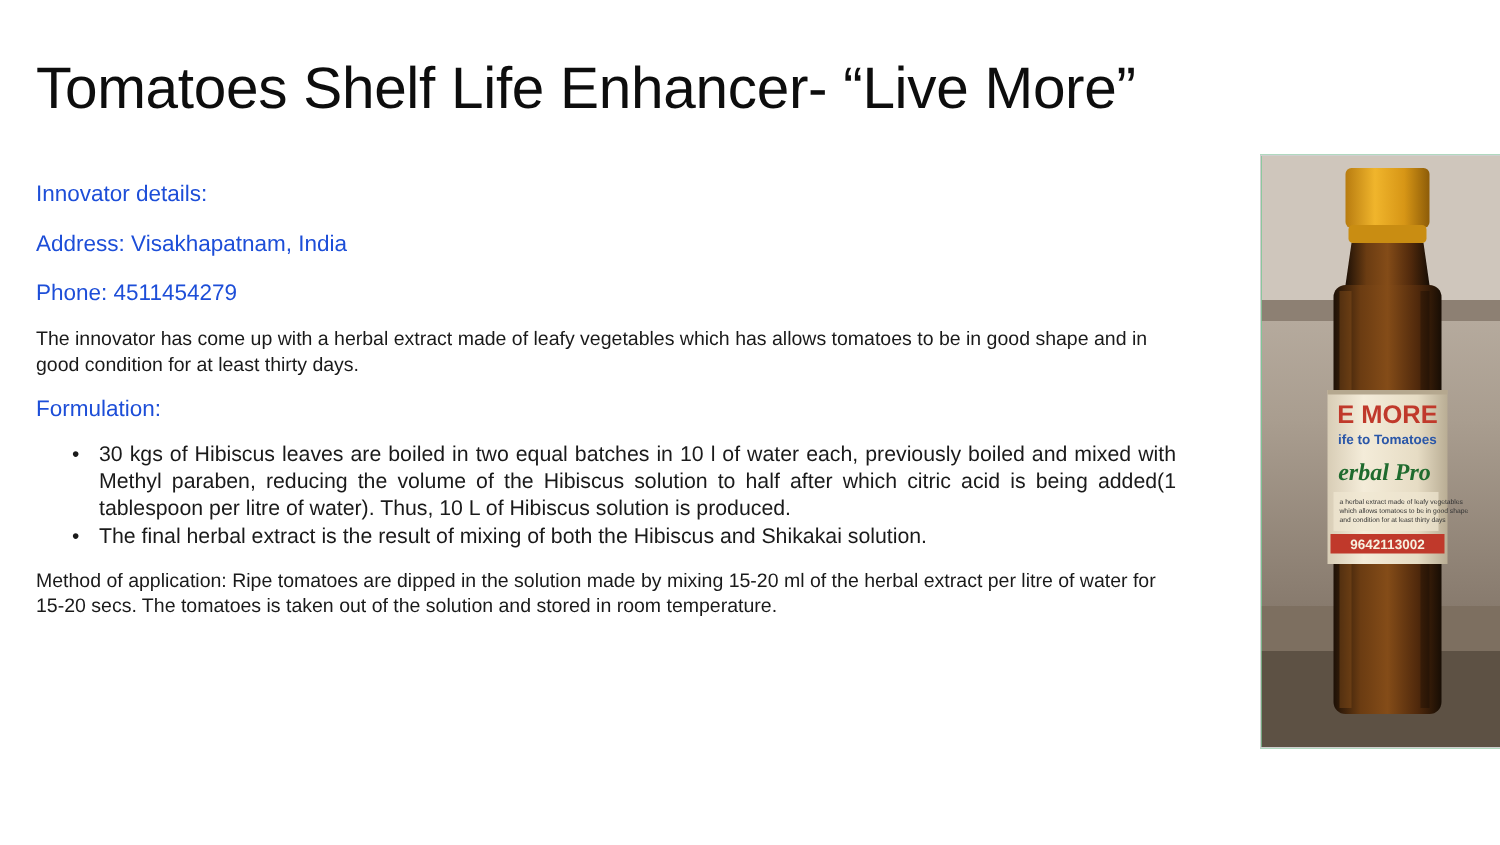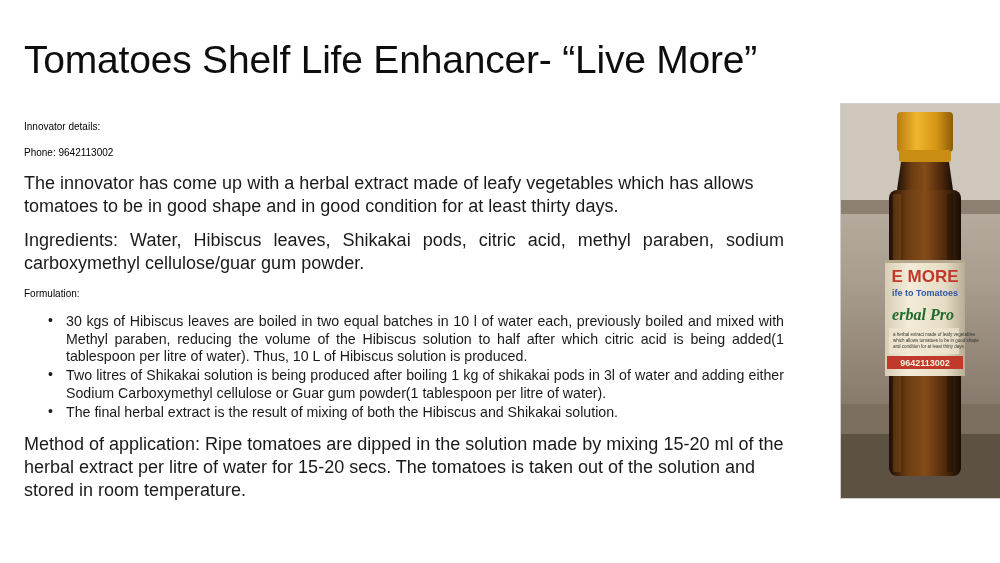--- a/index.html
+++ b/index.html
@@ -31,27 +31,27 @@
     color: #0d0d0d;
     white-space: nowrap;
   }
   .body-col {
     position: absolute;
     left: 24px;
     top: 120px;
     width: 760px;
   }
   .line {
-    font-size: 10px;
+    font-size: 15px;
     line-height: 1.32;
-    color: #000000;
+    color: #1d4ed8;
     margin-bottom: 13px;
   }
   .para {
-    font-size: 18px;
+    font-size: 13px;
     line-height: 1.28;
     color: #1a1a1a;
     margin-bottom: 11px;
     text-align: justify;
   }
   .para.nojust {
     text-align: left;
   }
   .bullets {
     margin: 0 0 11px 0;
@@ -92,31 +92,30 @@
 </style>
 </head>
 <body>
 
 <div class="slide">
 
   <div class="title">Tomatoes Shelf Life Enhancer- “Live More”</div>
 
   <div class="body-col">
     <div class="line">Innovator details:</div>
-    <div class="line">Phone: 9642113002</div>
+    <div class="line">Address: Visakhapatnam, India</div>
+    <div class="line">Phone: 4511454279</div>
 
     <div class="para nojust">The innovator has come up with a herbal extract made of leafy vegetables which has allows tomatoes to be in good shape and in good condition for at least thirty days.</div>
 
-    <div class="para">Ingredients: Water, Hibiscus leaves, Shikakai pods, citric acid, methyl paraben, sodium carboxymethyl cellulose/guar gum powder.</div>
 
     <div class="line">Formulation:</div>
 
     <ul class="bullets">
       <li>30 kgs of Hibiscus leaves are boiled in two equal batches in 10 l of water each, previously boiled and mixed with Methyl paraben, reducing the volume of the Hibiscus solution to half after which citric acid is being added(1 tablespoon per litre of water). Thus, 10 L of Hibiscus solution is produced.</li>
-      <li>Two litres of Shikakai solution is being produced after boiling 1 kg of shikakai pods in 3l of water and adding either Sodium Carboxymethyl cellulose or Guar gum powder(1 tablespoon per litre of water).</li>
       <li>The final herbal extract is the result of mixing of both the Hibiscus and Shikakai solution.</li>
     </ul>
 
     <div class="para nojust">Method of application: Ripe tomatoes are dipped in the solution made by mixing 15-20 ml of the herbal extract per litre of water for 15-20 secs. The tomatoes is taken out of the solution and stored in room temperature.</div>
   </div>
 
   <div class="photo">
     <svg width="166" height="394" viewBox="0 0 166 394">
       <defs>
         <linearGradient id="bgGrad" x1="0" y1="0" x2="0" y2="1">

